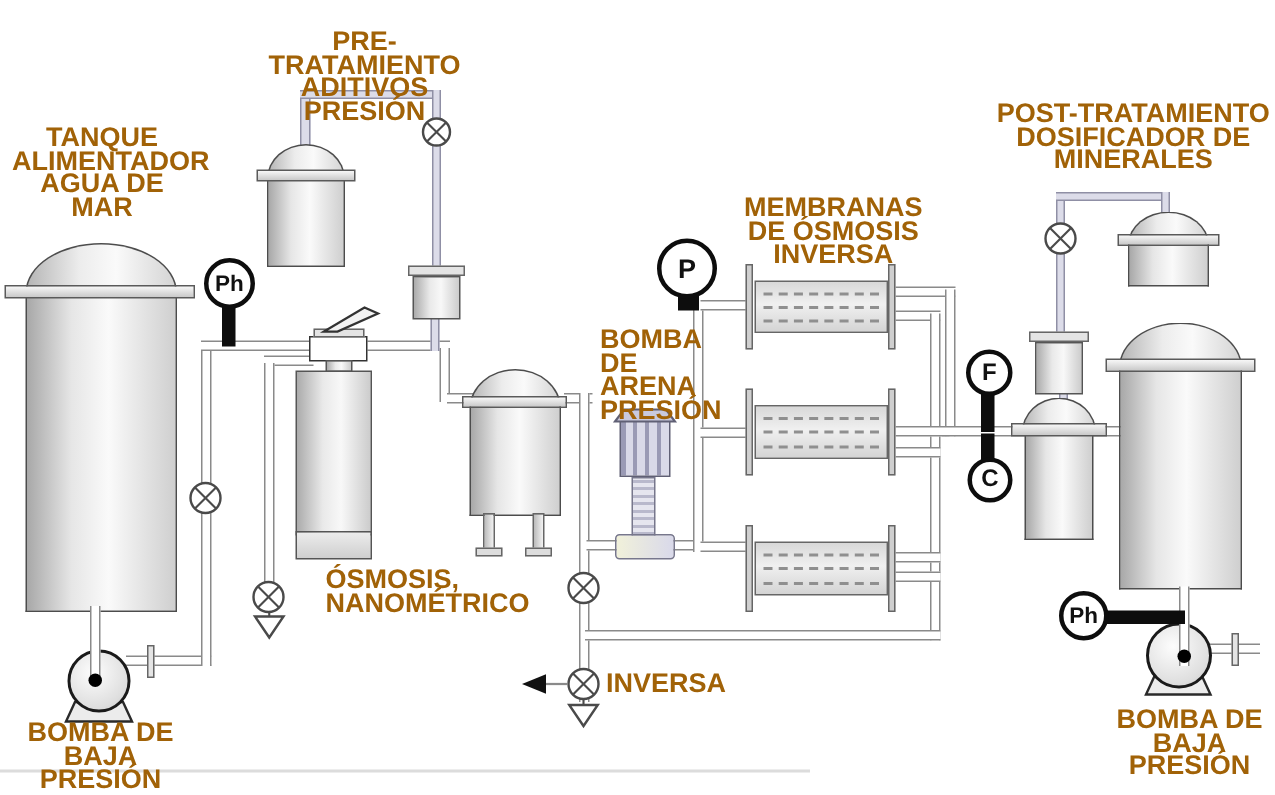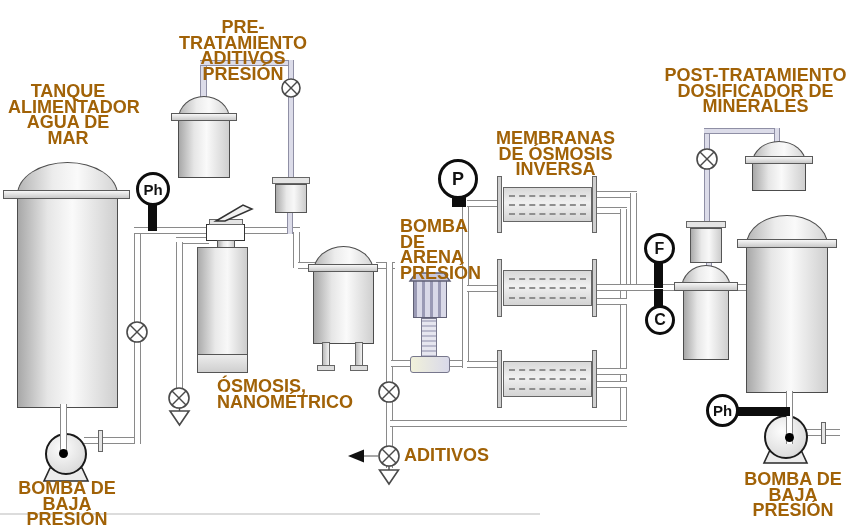--- a/index.html
+++ b/index.html
@@ -259,15 +259,15 @@
     <div>ÓSMOSIS, NANOMÉTRICO</div>
   </div>
   <div class="lbl tc" style="left:4px;top:481px;width:126px">
     <div>BOMBA DE BAJA</div>
     <div>PRESIÓN</div>
   </div>
   <div class="lbl tc" style="left:728px;top:472px;width:130px">
     <div>BOMBA DE BAJA</div>
     <div>PRESIÓN</div>
   </div>
-  <div class="lbl" style="left:404px;top:448px;width:95px">ADITIVOS</div>
+  <div class="lbl" style="left:404px;top:448px;width:95px">INVERSA</div>
 
 </div>
 
 </body></html>

